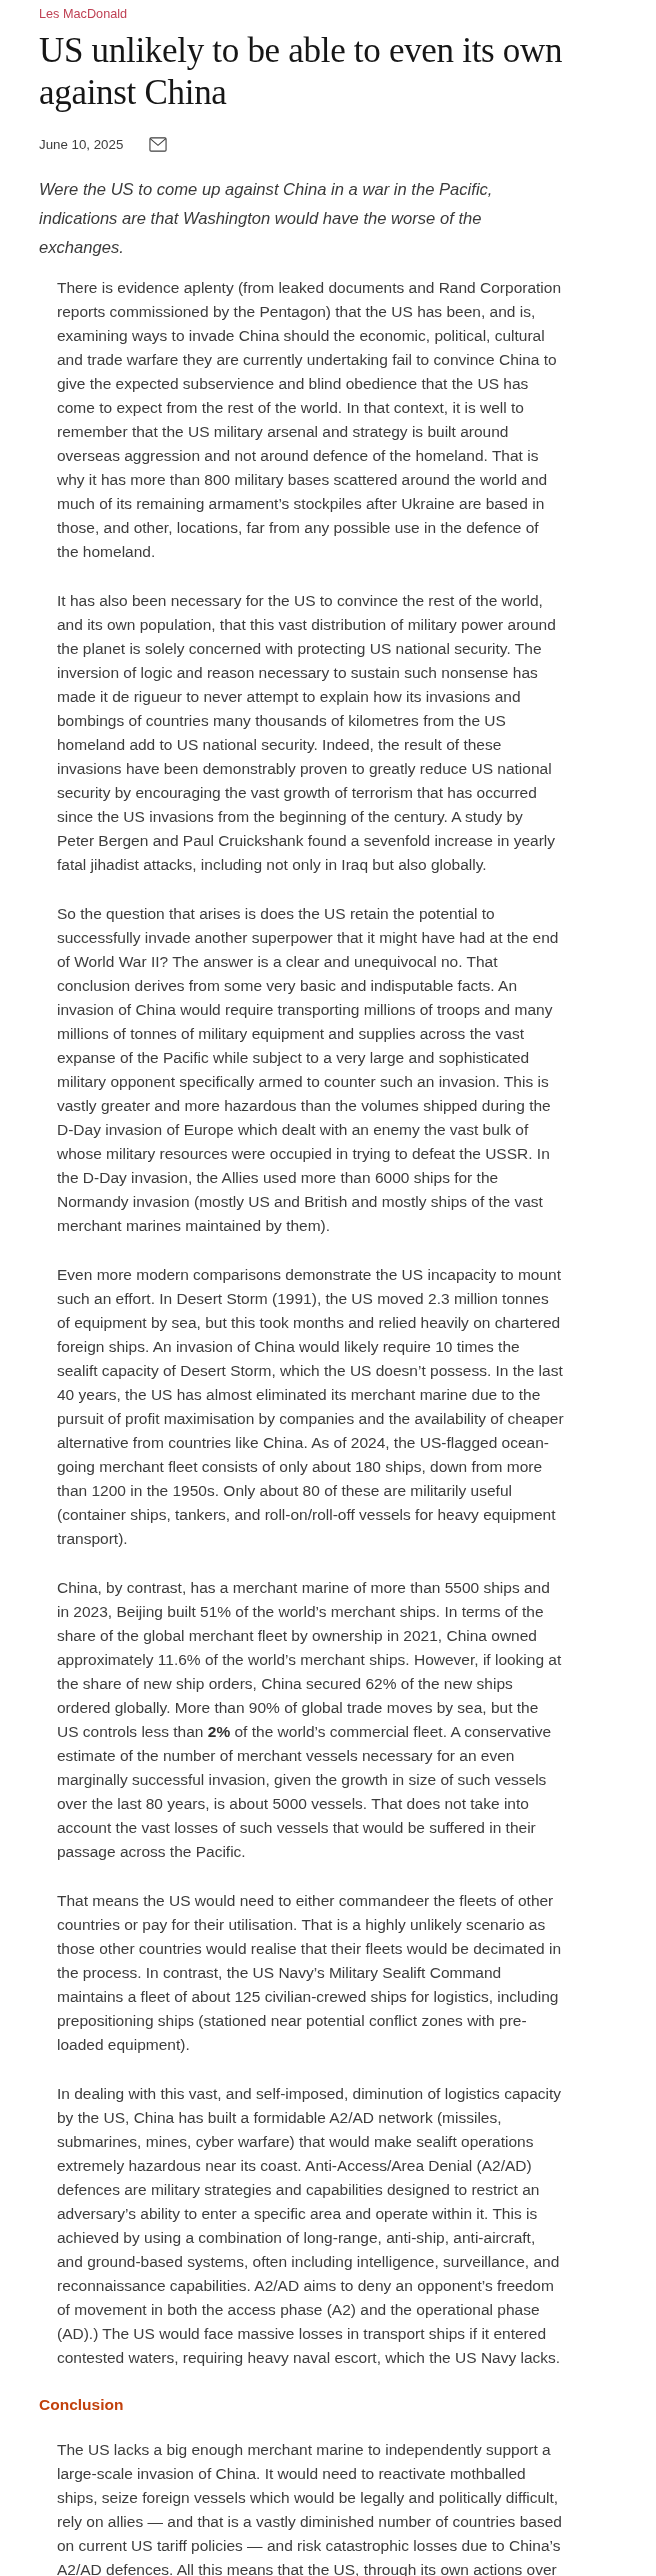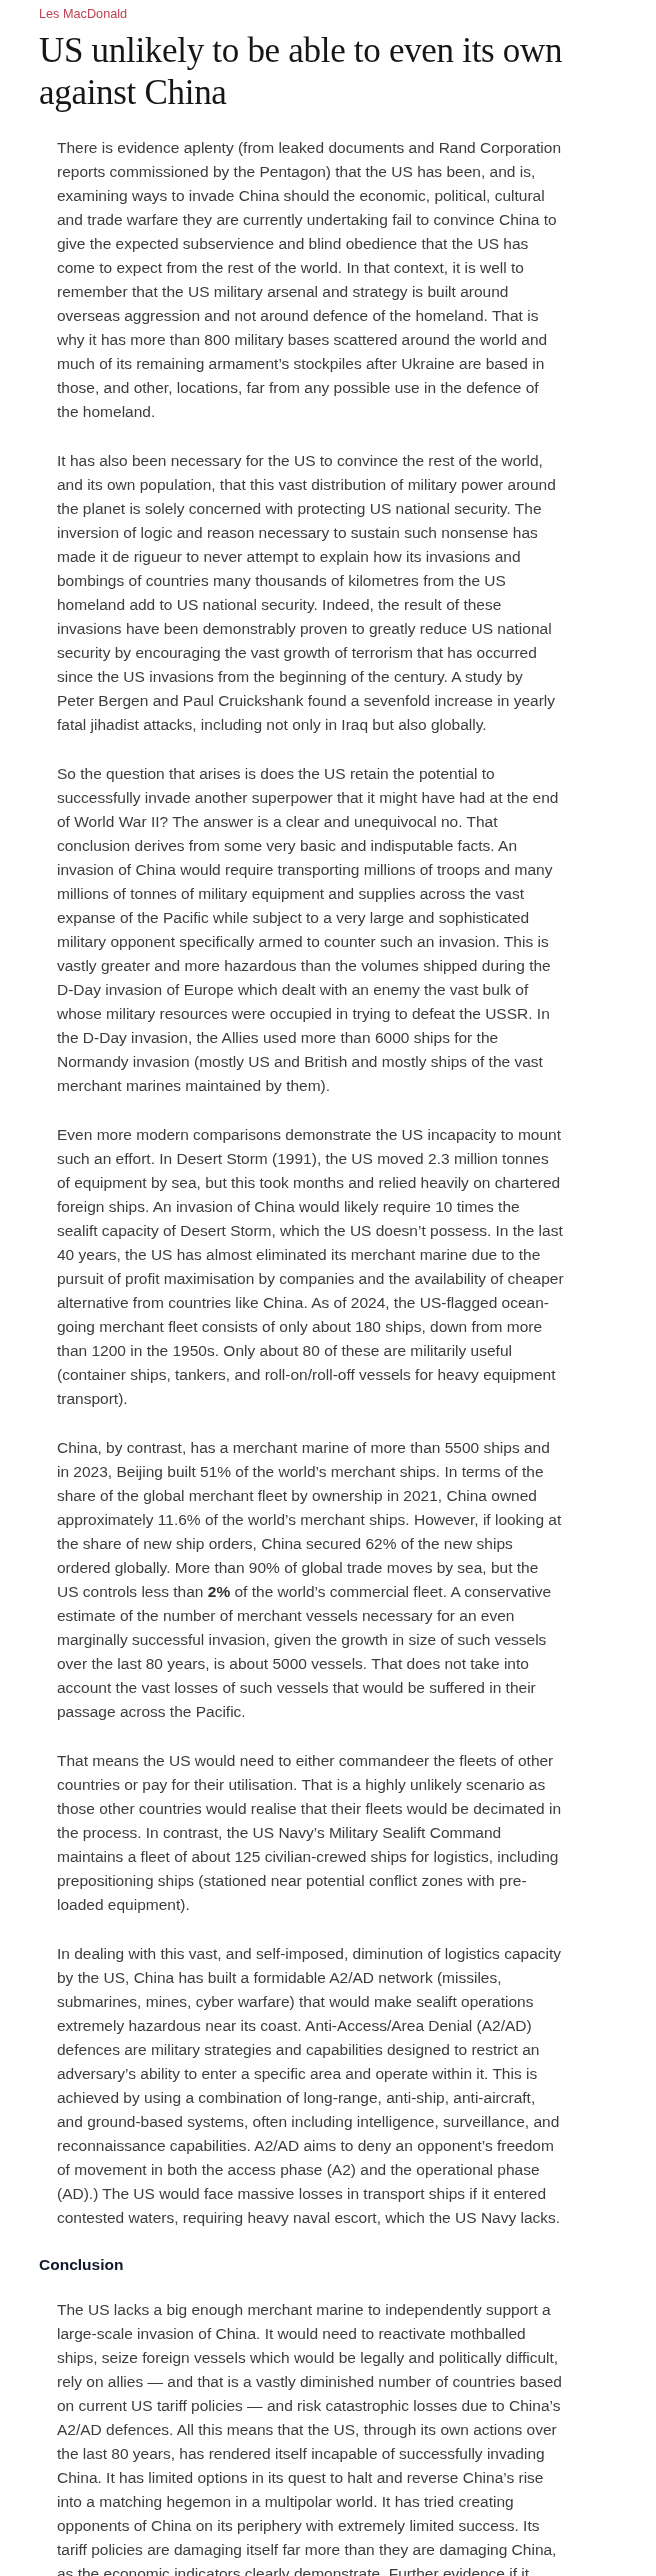--- a/index.html
+++ b/index.html
@@ -74,34 +74,44 @@
     margin: 0 0 25px 18px;
   }
   p.body-paragraph strong {
     font-weight: 700;
     color: #333333;
   }
   h2.conclusion-heading {
     font-size: 15.5px;
     line-height: 20px;
     font-weight: 700;
-    color: #0f172a;
+    color: #c2410c;
     margin: 3.3px 0 23px 0;
   }
 </style>
 </head>
 <body>
 
 <article class="page">
 
   <a class="author-link">Les MacDonald</a>
 
   <h1 class="page-title">US unlikely to be able to even its own against China</h1>
 
+  <div class="meta-row">
+    <span class="post-date">June 10, 2025</span>
+    <button class="mail-button">
+      <svg width="18" height="15" viewBox="0 0 32 27" fill="none" stroke="#3f3f3f" stroke-width="2">
+        <rect x="1.5" y="1.5" width="29" height="24" rx="2"></rect>
+        <path d="M2 3 L16 15 L30 3"></path>
+      </svg>
+    </button>
+  </div>
 
+  <p class="standfirst">Were the US to come up against China in a war in the Pacific, indications are that Washington would have the worse of the exchanges.</p>
 
   <p class="body-paragraph">There is evidence aplenty (from leaked documents and Rand Corporation reports commissioned by the Pentagon) that the US has been, and is, examining ways to invade China should the economic, political, cultural and trade warfare they are currently undertaking fail to convince China to give the expected subservience and blind obedience that the US has come to expect from the rest of the world. In that context, it is well to remember that the US military arsenal and strategy is built around overseas aggression and not around defence of the homeland. That is why it has more than 800 military bases scattered around the world and much of its remaining armament’s stockpiles after Ukraine are based in those, and other, locations, far from any possible use in the defence of the homeland.</p>
 
   <p class="body-paragraph">It has also been necessary for the US to convince the rest of the world, and its own population, that this vast distribution of military power around the planet is solely concerned with protecting US national security. The inversion of logic and reason necessary to sustain such nonsense has made it de rigueur to never attempt to explain how its invasions and bombings of countries many thousands of kilometres from the US homeland add to US national security. Indeed, the result of these invasions have been demonstrably proven to greatly reduce US national security by encouraging the vast growth of terrorism that has occurred since the US invasions from the beginning of the century. A study by Peter Bergen and Paul Cruickshank found a sevenfold increase in yearly fatal jihadist attacks, including not only in Iraq but also globally.</p>
 
   <p class="body-paragraph">So the question that arises is does the US retain the potential to successfully invade another superpower that it might have had at the end of World War II? The answer is a clear and unequivocal no. That conclusion derives from some very basic and indisputable facts. An invasion of China would require transporting millions of troops and many millions of tonnes of military equipment and supplies across the vast expanse of the Pacific while subject to a very large and sophisticated military opponent specifically armed to counter such an invasion. This is vastly greater and more hazardous than the volumes shipped during the D-Day invasion of Europe which dealt with an enemy the vast bulk of whose military resources were occupied in trying to defeat the USSR. In the D-Day invasion, the Allies used more than 6000 ships for the Normandy invasion (mostly US and British and mostly ships of the vast merchant marines maintained by them).</p>
 
   <p class="body-paragraph">Even more modern comparisons demonstrate the US incapacity to mount such an effort. In Desert Storm (1991), the US moved 2.3 million tonnes of equipment by sea, but this took months and relied heavily on chartered foreign ships. An invasion of China would likely require 10 times the sealift capacity of Desert Storm, which the US doesn’t possess. In the last 40 years, the US has almost eliminated its merchant marine due to the pursuit of profit maximisation by companies and the availability of cheaper alternative from countries like China. As of 2024, the US-flagged ocean-going merchant fleet consists of only about 180 ships, down from more than 1200 in the 1950s. Only about 80 of these are militarily useful (container ships, tankers, and roll-on/roll-off vessels for heavy equipment transport).</p>
 
   <p class="body-paragraph"><span>China, by contrast, has a merchant marine of more than 5500 ships and in 2023, Beijing built 51% of the world’s merchant ships. In terms of the share of the global merchant fleet by ownership in 2021, China owned approximately 11.6% of the world’s merchant ships. However, if looking at the share of new ship orders, China secured 62% of the new ships ordered globally. More than 90% of global trade moves by sea, but the US controls less than </span><strong>2%</strong><span> of the world’s commercial fleet. A conservative estimate of the number of merchant vessels necessary for an even marginally successful invasion, given the growth in size of such vessels over the last 80 years, is about 5000 vessels. That does not take into account the vast losses of such vessels that would be suffered in their passage across the Pacific.</span></p>

